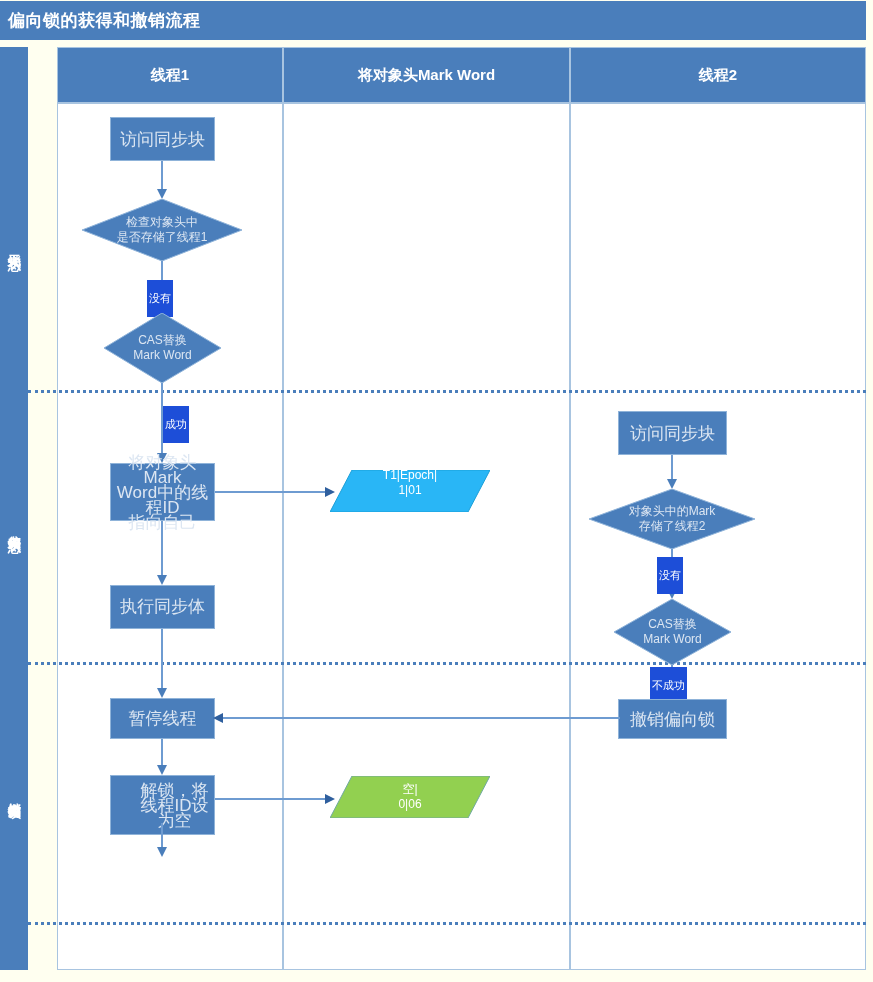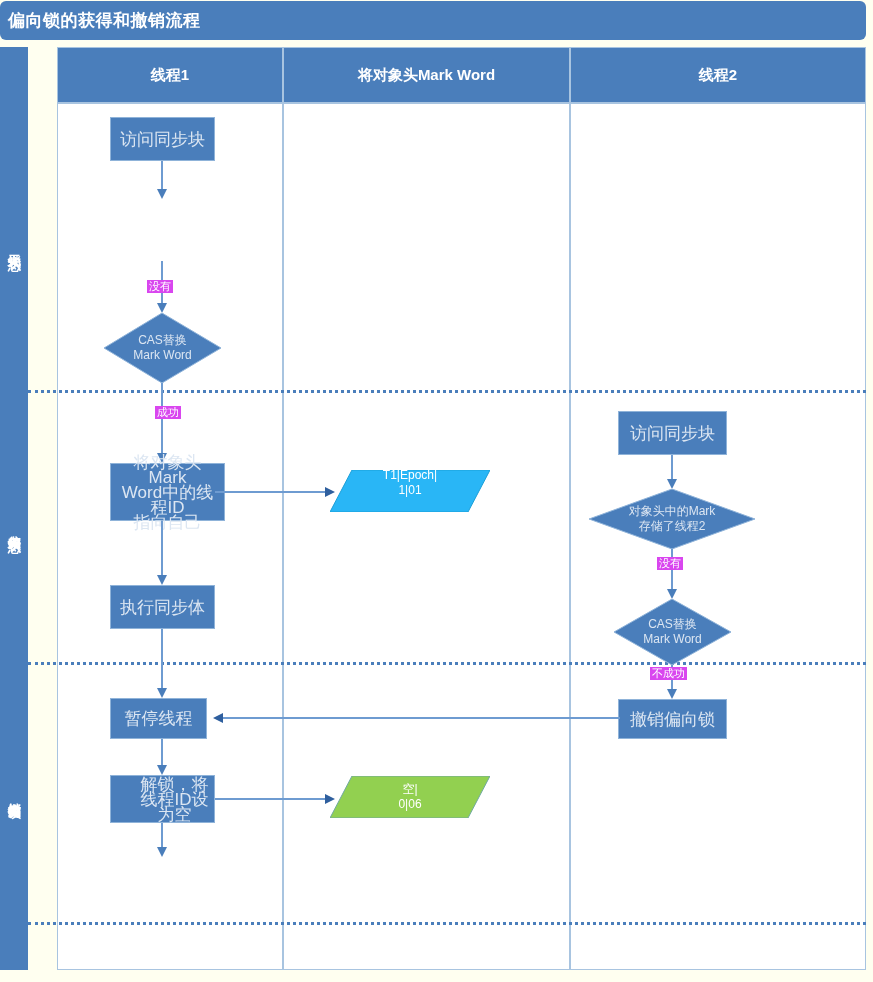--- a/index.html
+++ b/index.html
@@ -27,21 +27,20 @@
     height: 39px;
     background: #4a7ebb;
     color: #ffffff;
     font-size: 17px;
     font-weight: bold;
     display: flex;
     align-items: center;
     padding-left: 8px;
     box-sizing: border-box;
     letter-spacing: 0.5px;
-    border-radius: 6px;
   }
 
   
   .side-band {
     position: absolute;
     left: 0;
     top: 47px;
     width: 28px;
     height: 923px;
     background: #4a7ebb;
@@ -161,25 +160,25 @@
 
   
   .conn {
     position: absolute;
   }
   .conn svg { display: block; }
 
   
   .edge-label {
     position: absolute;
-    background: #d946ef;
+    background: #1d4ed8;
     color: #ffffff;
     font-size: 11px;
     line-height: 13px;
-    padding: 0px 2px;
+    padding: 12px 2px;
     white-space: nowrap;
   }
 </style>
 </head>
 <body>
 
 <div id="canvas">
 
   <div class="title-bar">偏向锁的获得和撤销流程</div>
 
@@ -202,20 +201,31 @@
 
   <div class="node" style="left:110px;top:117px;width:105px;height:44px;">访问同步块</div>
 
   <div class="conn" style="left:156px;top:161px;">
     <svg width="14" height="38">
       <line x1="6" y1="0" x2="6" y2="28" stroke="#6e9bd1" stroke-width="2"></line>
       <polygon points="1,28 11,28 6,38" fill="#4a7ebb"></polygon>
     </svg>
   </div>
 
+  <div class="diamond" style="left:82px;top:199px;width:160px;height:62px;">
+    <svg width="160" height="62" viewBox="0 0 160 62">
+      <polygon points="80,0 160,31 80,62 0,31" fill="#4a7ebb" stroke="#8fb3d9" stroke-width="1"></polygon>
+    </svg>
+    <div class="dtext">
+      <div>
+        <div>检查对象头中</div>
+        <div>是否存储了线程1</div>
+      </div>
+    </div>
+  </div>
 
   <div class="conn" style="left:156px;top:261px;">
     <svg width="14" height="52">
       <line x1="6" y1="0" x2="6" y2="42" stroke="#6e9bd1" stroke-width="2"></line>
       <polygon points="1,42 11,42 6,52" fill="#4a7ebb"></polygon>
     </svg>
   </div>
   <div class="edge-label" style="left:147px;top:280px;">没有</div>
 
   <div class="diamond" style="left:104px;top:313px;width:117px;height:70px;">
@@ -229,23 +239,23 @@
       </div>
     </div>
   </div>
 
   <div class="conn" style="left:156px;top:383px;">
     <svg width="14" height="80">
       <line x1="6" y1="0" x2="6" y2="70" stroke="#6e9bd1" stroke-width="2"></line>
       <polygon points="1,70 11,70 6,80" fill="#4a7ebb"></polygon>
     </svg>
   </div>
-  <div class="edge-label" style="left:155px;top:406px;">成功</div>
-
-  <div class="node" style="left:110px;top:463px;width:115px;height:58px;">
+  <div class="edge-label" style="left:163px;top:406px;">成功</div>
+
+  <div class="node" style="left:110px;top:463px;width:105px;height:58px;">
     <div>
       <div>将对象头Mark</div>
       <div>Word中的线程ID</div>
       <div>指向自己</div>
     </div>
   </div>
 
   <div class="conn" style="left:215px;top:486px;">
     <svg width="120" height="14">
       <line x1="0" y1="6" x2="110" y2="6" stroke="#6e9bd1" stroke-width="2"></line>
@@ -253,39 +263,39 @@
     </svg>
   </div>
 
   <div class="conn" style="left:156px;top:521px;">
     <svg width="14" height="64">
       <line x1="6" y1="0" x2="6" y2="54" stroke="#6e9bd1" stroke-width="2"></line>
       <polygon points="1,54 11,54 6,64" fill="#4a7ebb"></polygon>
     </svg>
   </div>
 
-  <div class="node" style="left:110px;top:585px;width:105px;height:44px;">执行同步体</div>
+  <div class="node" style="left:110px;top:585px;width:105px;height:44px;font-family:Liberation Mono, monospace;">执行同步体</div>
 
   <div class="conn" style="left:156px;top:629px;">
     <svg width="14" height="69">
       <line x1="6" y1="0" x2="6" y2="59" stroke="#6e9bd1" stroke-width="2"></line>
       <polygon points="1,59 11,59 6,69" fill="#4a7ebb"></polygon>
     </svg>
   </div>
 
-  <div class="node" style="left:110px;top:698px;width:97px;height:41px;">暂停线程</div>
+  <div class="node" style="left:110px;top:698px;width:105px;height:41px;">暂停线程</div>
 
   <div class="conn" style="left:156px;top:739px;">
     <svg width="14" height="36">
       <line x1="6" y1="0" x2="6" y2="26" stroke="#6e9bd1" stroke-width="2"></line>
       <polygon points="1,26 11,26 6,36" fill="#4a7ebb"></polygon>
     </svg>
   </div>
 
-  <div class="node" style="left:110px;top:775px;width:105px;height:48px;padding-left:28px;">
+  <div class="node" style="left:110px;top:775px;width:105px;height:60px;padding-left:28px;">
     <div>
       <div>解锁，将线程ID设</div>
       <div>为空</div>
     </div>
   </div>
 
   <div class="conn" style="left:215px;top:793px;">
     <svg width="120" height="14">
       <line x1="0" y1="6" x2="110" y2="6" stroke="#6e9bd1" stroke-width="2"></line>
       <polygon points="110,1 110,11 120,6" fill="#2f5f9e"></polygon>

